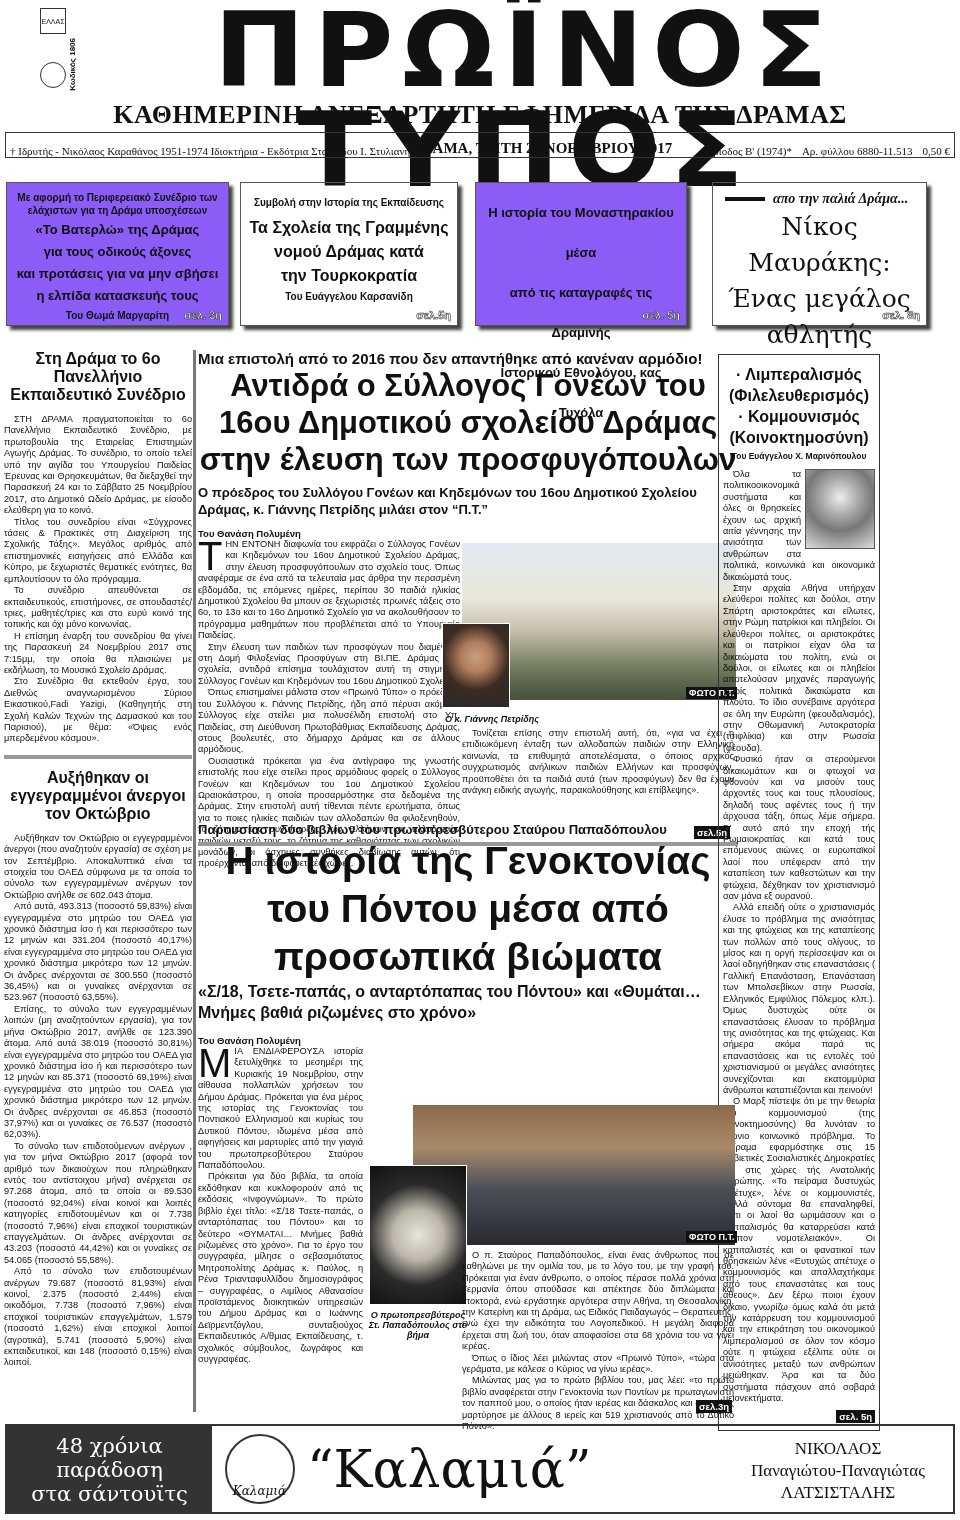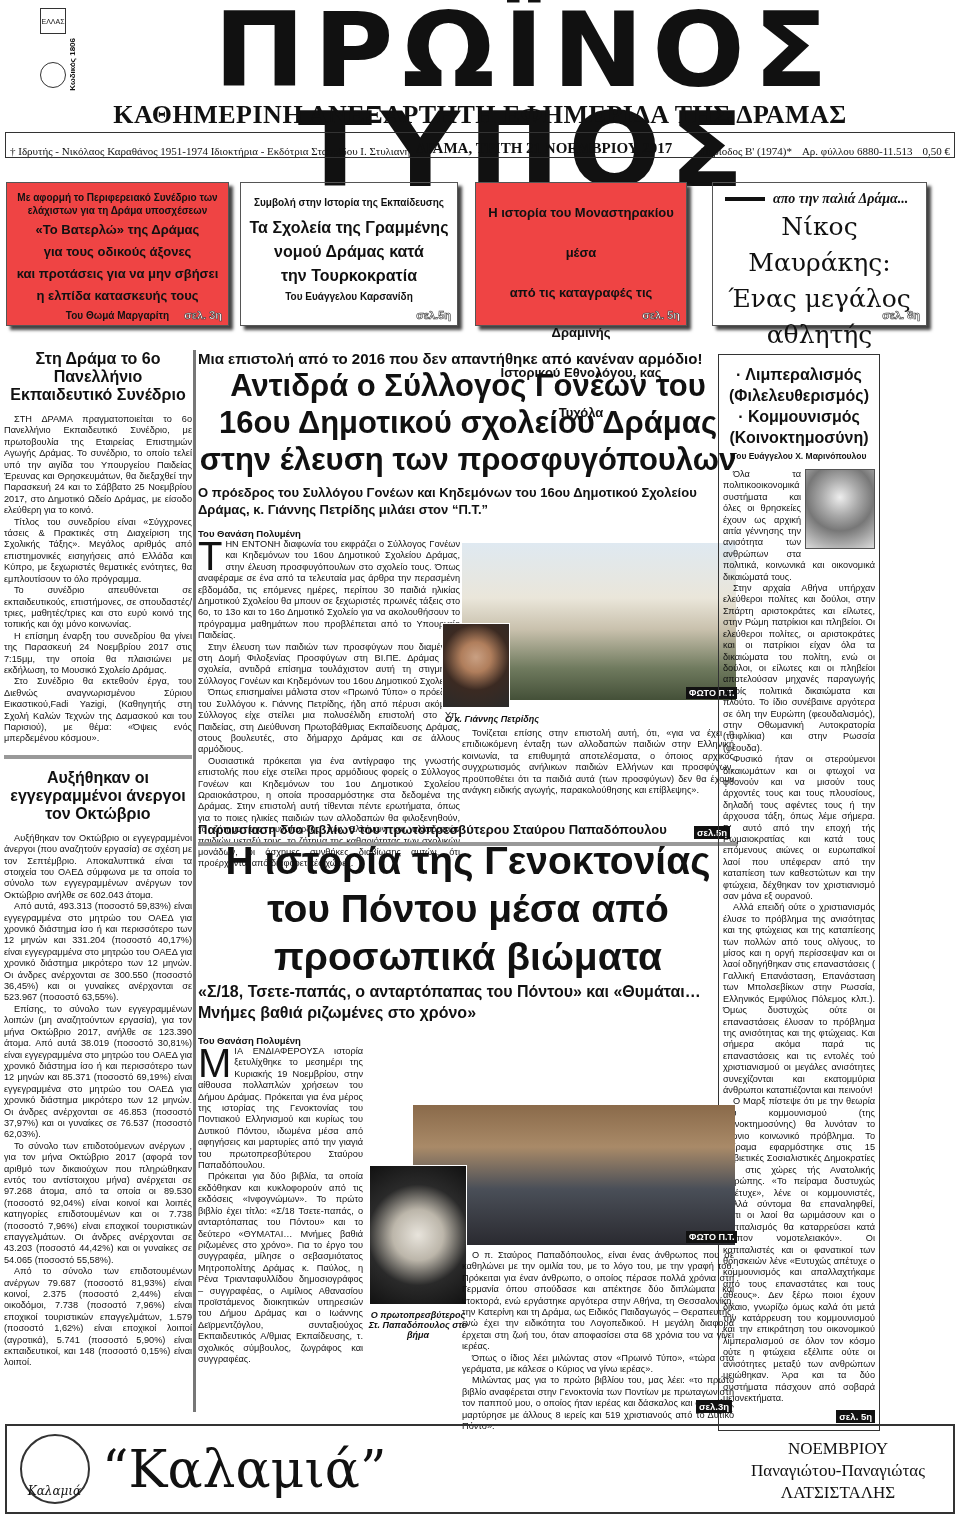--- a/index.html
+++ b/index.html
@@ -10,21 +10,21 @@
 .stamp .sq{width:26px;height:26px;border:1px solid #333;font-size:7px;display:flex;align-items:center;justify-content:center}
 .stamp .circ{width:26px;height:26px;border-radius:50%;border:1px solid #333;margin-top:28px}
 .stamp .vert{position:absolute;left:28px;top:30px;writing-mode:vertical-rl;transform:rotate(180deg);font-size:8px;font-weight:bold}
 .title{left:100px;top:0;width:850px;height:100px;font-family:"DejaVu Sans",sans-serif;font-weight:bold;font-size:104px;line-height:100px;letter-spacing:8px;text-align:center;transform:scaleX(1.05)}
 .subtitle{left:0;top:100px;width:960px;text-align:center;font-family:"Liberation Serif",serif;font-size:26px;font-weight:bold;letter-spacing:0.5px}
 .infobar{left:5px;top:132px;width:950px;height:26px;border:1px solid #333;display:flex;align-items:flex-end;font-family:"Liberation Serif",serif;font-size:11px;padding:0 4px}
 .infobar .date{font-size:15px;font-weight:bold;margin-left:6px}
 .infobar .right{margin-left:auto;display:flex;gap:10px}
 .teaser{top:182px;height:144px;border:1px solid #555;box-shadow:4px 4px 3px #444;text-align:center;padding:8px 6px}
 .teaser .sel{position:absolute;right:6px;bottom:4px;font-size:11px;font-weight:bold;color:#fff;-webkit-text-stroke:0.6px #333}
-.gray{background:#ef4444}
+.gray{background:#8b5cf6}
 .t1{left:6px;width:223px}
 .t2{left:240px;width:218px}
 .t3{left:475px;width:212px}
 .t4{left:712px;width:215px}
 .t1 .kick{font-size:10px;font-weight:bold;line-height:13px}
 .t1 .hd{font-size:13px;font-weight:bold;line-height:22px;margin-top:2px}
 .by{font-size:10px;font-weight:bold;margin-top:3px}
 .t2 .kick{font-size:10px;font-weight:bold;margin-top:6px}
 .t2 .hd{font-size:16px;font-weight:bold;line-height:24px;margin-top:8px}
 .t3 .hd{font-size:13px;font-weight:bold;line-height:40px;margin-top:2px}
@@ -206,22 +206,27 @@
 <div class="abs ph-priest"></div>
 <div class="abs caption" style="left:366px;top:1310px;width:104px;text-align:center">Ο πρωτοπρεσβύτερος Στ. Παπαδόπουλος στο βήμα</div>
 <div class="abs body" style="left:462px;top:1250px;width:272px">
   <p>Ο π. Σταύρος Παπαδόπουλος, είναι ένας άνθρωπος που σε καθηλώνει με την ομιλία του, με το λόγο του, με την γραφή του. Πρόκειται για έναν άνθρωπο, ο οποίος πέρασε πολλά χρόνια στη Γερμανία όπου σπούδασε και απέκτησε δύο διπλώματα και ντοκτορά, ενώ εργάστηκε αργότερα στην Αθήνα, τη Θεσσαλονίκη, την Κατερίνη και τη Δράμα, ως Ειδικός Παιδαγωγός – Θεραπευτής, ενώ έχει την ειδικότητα του Λογοπεδικού. Η μεγάλη διαφορά έρχεται στη ζωή του, όταν αποφασίσει στα 68 χρόνια του να γίνει ιερέας.</p>
   <p>Όπως ο ίδιος λέει μιλώντας στον «Πρωινό Τύπο», «τώρα στα γεράματα, με κάλεσε ο Κύριος να γίνω ιερέας».</p>
   <p>Μιλώντας μας για το πρώτο βιβλίου του, μας λέει: «το πρώτο βιβλίο αναφέρεται στην Γενοκτονία των Ποντίων με πρωταγωνιστή τον παππού μου, ο οποίος ήταν ιερέας και δάσκαλος και στο τέλος μαρτύρησε με άλλους 8 ιερείς και 519 χριστιανούς από το Δυτικό Πόντο».</p>
 </div>
 <div class="abs selbox" style="left:696px;top:1400px">σελ.3η</div>
 
 <div class="abs ad">
+  <div class="dark">
+    <div>48 χρόνια</div>
+    <div>παράδοση</div>
+    <div>στα σάντουϊτς</div>
+  </div>
   <div class="logo">
       <div class="c">Καλαμιά</div>
     </div>
   <div class="brand">“Καλαμιά”</div>
   <div class="owner">
-    <div>ΝΟΕΜΒΡΙΟΥ</div>
+    <div>ΝΙΚΟΛΑΟΣ</div>
     <div>Παναγιώτου-Παναγιώτας</div>
     <div>ΛΑΤΣΙΣΤΑΛΗΣ</div>
   </div>
 </div>
 
 </body></html>

